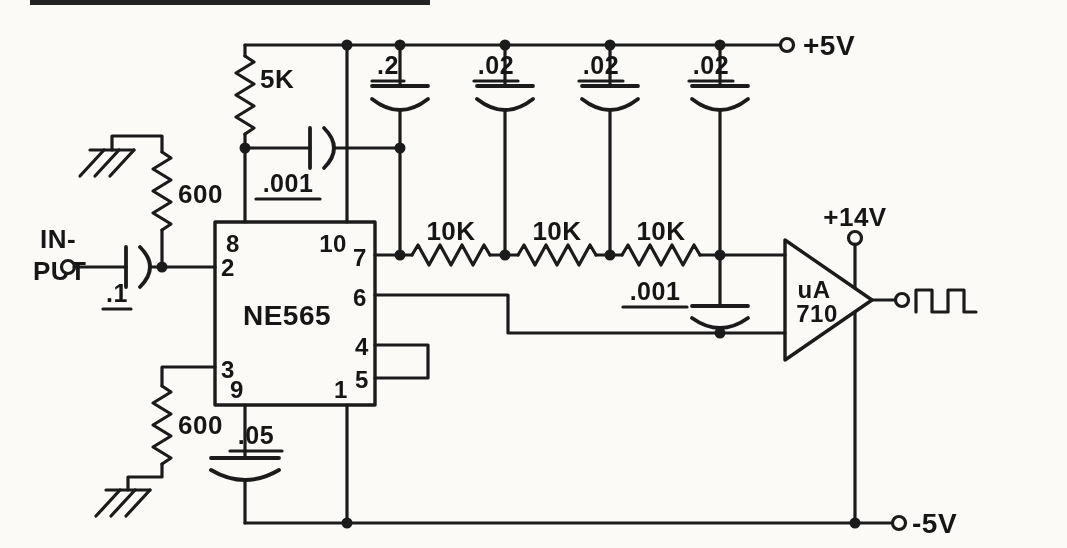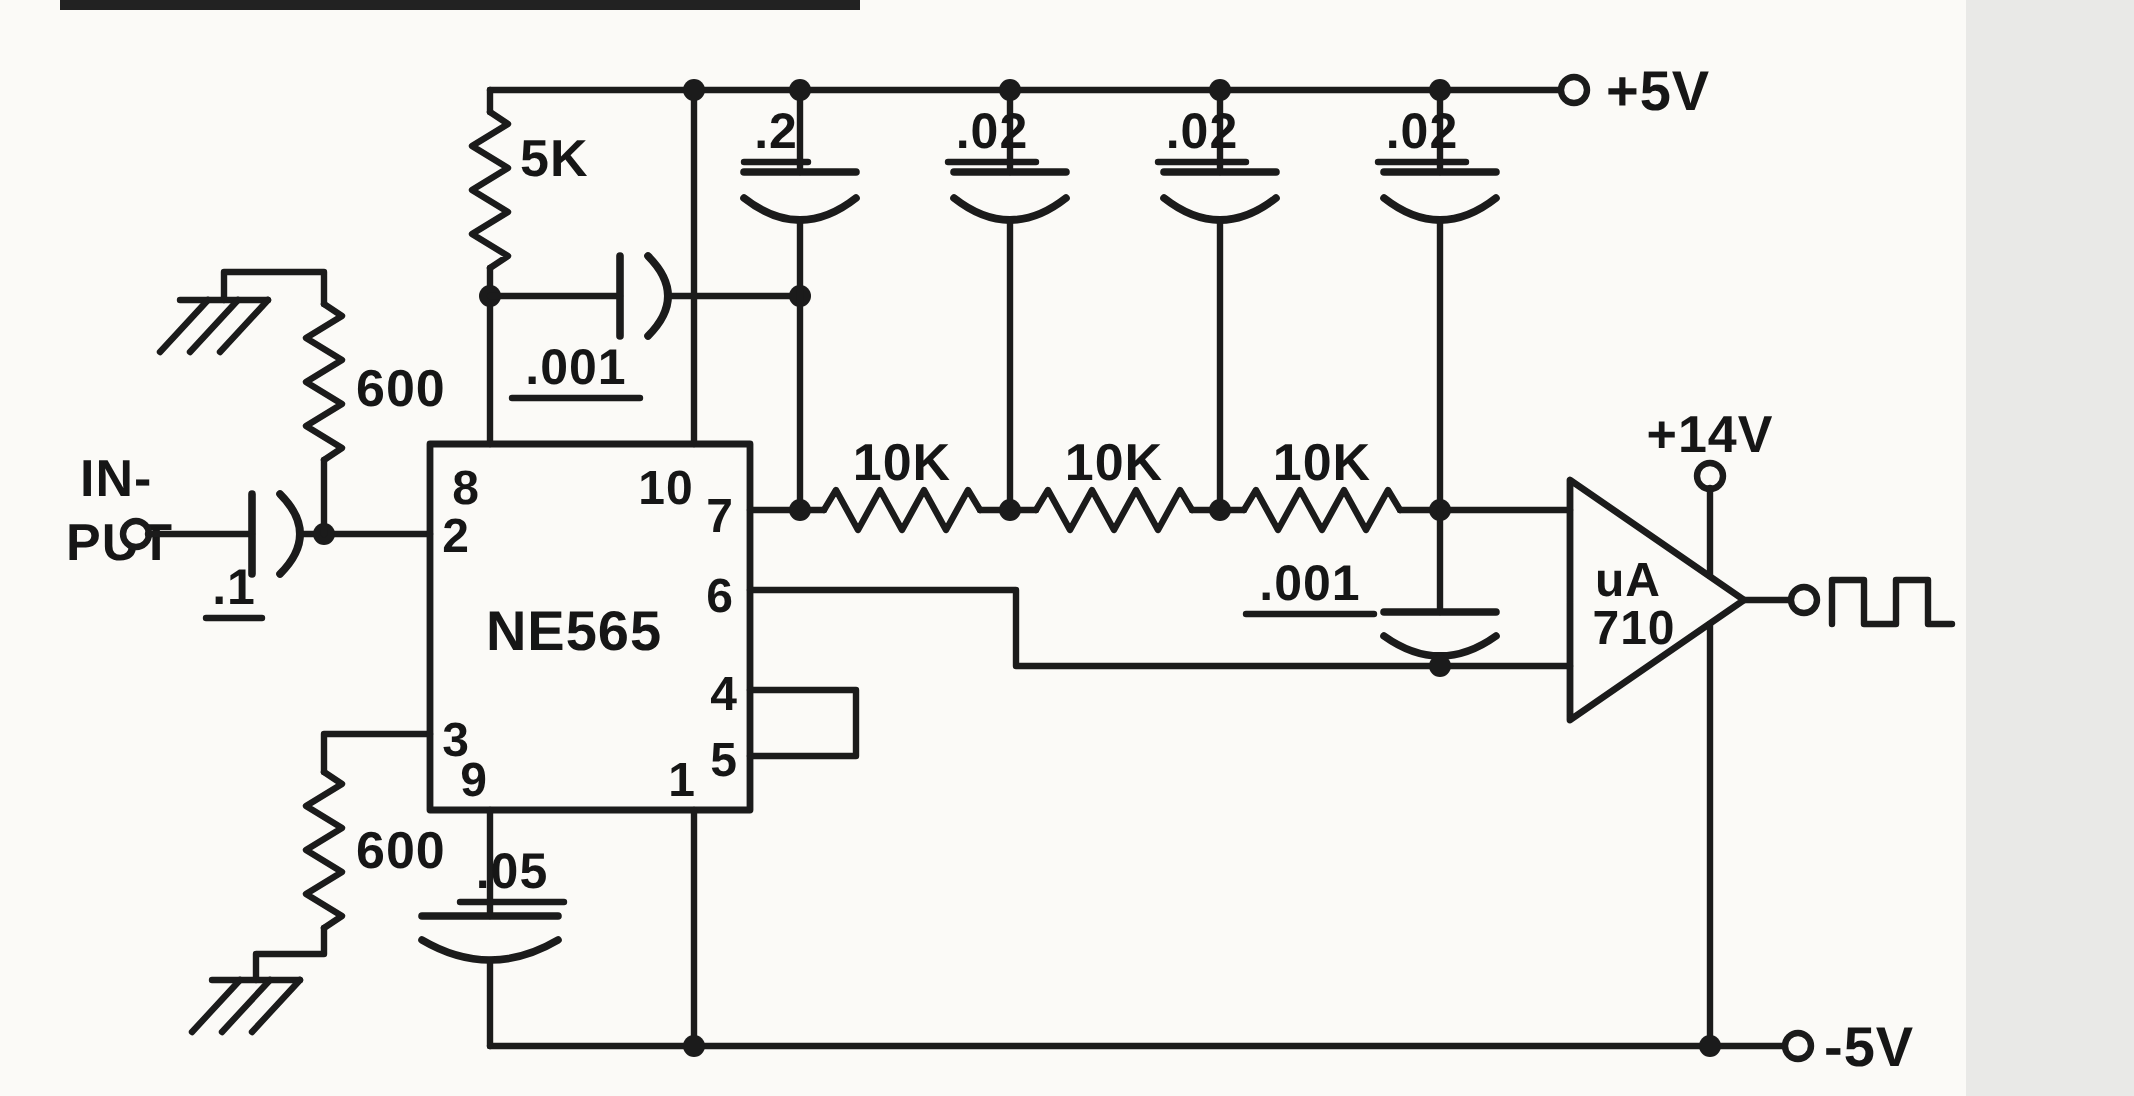--- a/index.html
+++ b/index.html
@@ -3,21 +3,21 @@
 <meta charset="utf-8">
 <style>
   html,body{margin:0;padding:0;}
   body{
     width:1067px;height:548px;
     background:#e9e9e7;
     font-family:"Liberation Sans", sans-serif;
     overflow:hidden;
   }
   .page{
-    position:relative;width:983px;height:548px;
+    position:relative;width:1067px;height:548px;
     background:#fbfaf7;
   }
   svg{display:block;}
   .wire{fill:none;stroke:#1b1b1b;stroke-width:3.2;stroke-linecap:round;stroke-linejoin:round;}
   .plate{fill:none;stroke:#1b1b1b;stroke-width:3.8;stroke-linecap:round;}
   .boxline{fill:none;stroke:#1b1b1b;stroke-width:3.4;stroke-linejoin:round;}
   .dot{fill:#1b1b1b;stroke:none;}
   .term{fill:#fbfaf7;stroke:#1b1b1b;stroke-width:3.2;}
   .lbl{fill:#161616;font-weight:700;letter-spacing:0.5px;}
   .big{font-size:28px;}

